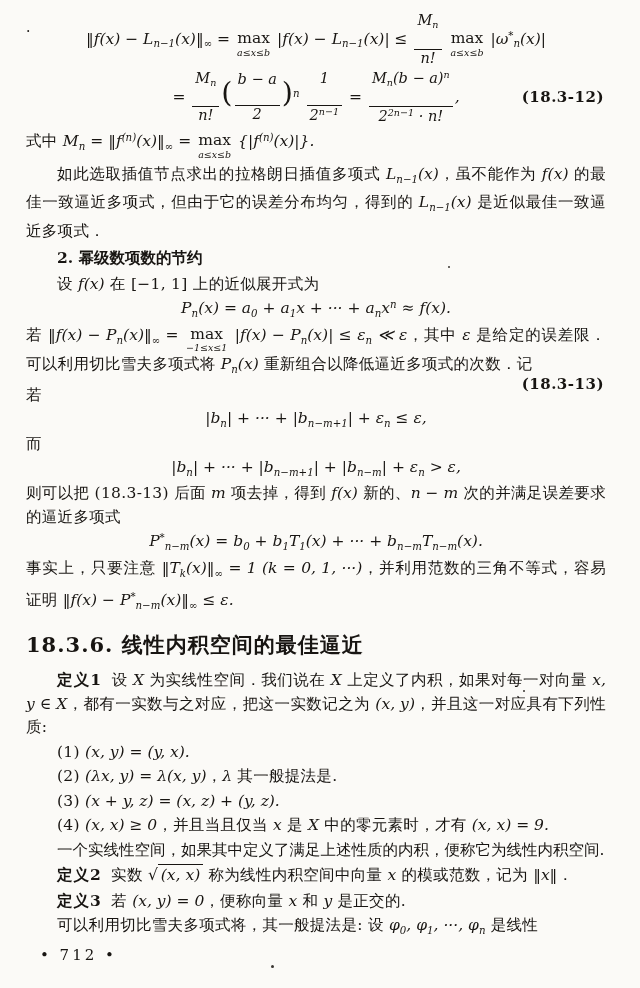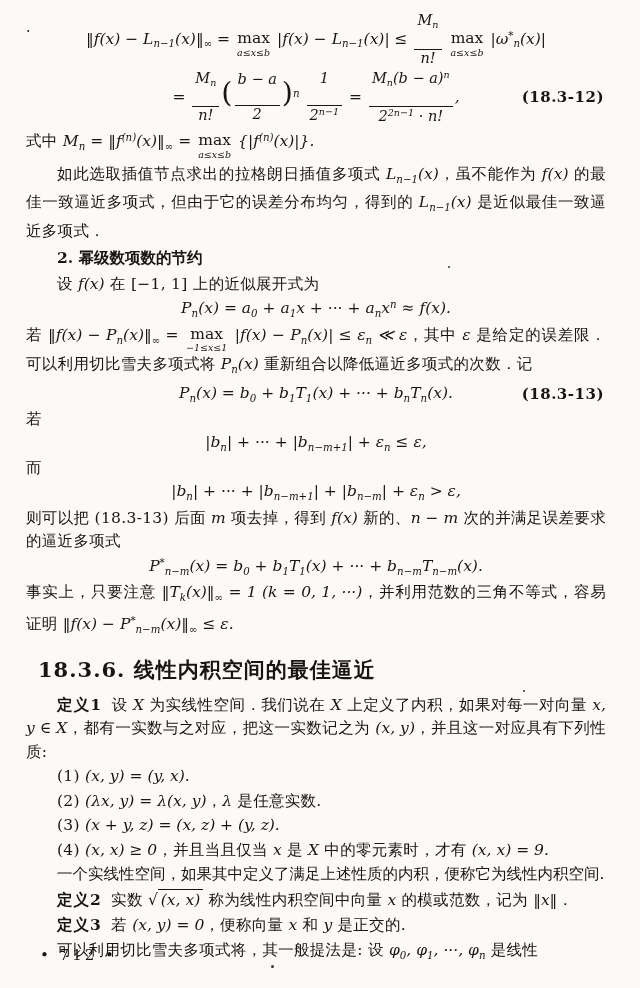--- a/index.html
+++ b/index.html
@@ -15,21 +15,21 @@
   .eqrow .f{display:inline-block;}
   .eqlabel{position:absolute;right:2px;top:50%;transform:translateY(-50%);
     font-style:normal;font-weight:700;letter-spacing:.5px;font-size:15px;}
   .bullet{position:absolute;left:0px;top:10px;font-size:14px;}
   .fline{text-align:left;margin:6px 0 4px;line-height:1.3;}
   
   .para{margin:1px 0;line-height:23.5px;text-align:justify;}
   .indent{text-indent:2em;}
   .lead{font-weight:700;font-style:normal;margin-right:.6em;letter-spacing:1px;}
   .h3{font-weight:700;margin:3px 0;line-height:23.5px;}
-  h2{font-size:21px;font-weight:700;margin:14px 12px 9px;letter-spacing:1px;}
+  h2{font-size:21px;font-weight:700;margin:14px 0 9px;letter-spacing:1px;}
   .word{margin:1px 0;line-height:22px;}
   
   .m{font-style:italic;}
   .cn{font-style:normal;letter-spacing:.3px;}
   .sub{font-style:italic;font-size:66%;vertical-align:-.35em;letter-spacing:0;}
   .sup{font-style:italic;font-size:66%;vertical-align:.5em;letter-spacing:0;}
   .big{font-style:normal;font-size:185%;vertical-align:-9%;line-height:0;}
   .frac{display:inline-block;text-align:center;vertical-align:middle;
     font-size:14.5px;line-height:1.1;margin:0 2px;}
   .frac .num{display:block;border-bottom:1.3px solid currentColor;padding:0 3px 18px;}
@@ -71,21 +71,20 @@
 
   <p class="para indent"><span class="cn">设 </span><span class="m">f(x)</span><span class="cn"> 在 </span><span class="cn">[−1, 1]</span><span class="cn"> 上的近似展开式为</span></p>
 
   <div class="eqrow">
     <span class="f"><span class="m">P</span><span class="sub">n</span><span class="m">(x) = a</span><span class="sub">0</span><span class="m"> + a</span><span class="sub">1</span><span class="m">x + ··· + a</span><span class="sub">n</span><span class="m">x</span><span class="sup">n</span><span class="m"> ≈ f(x).</span></span>
   </div>
 
   <p class="para"><span class="cn">若 </span><span class="m">‖f(x) − P</span><span class="sub">n</span><span class="m">(x)‖</span><span class="sub">∞</span><span class="m"> = </span><span class="lim"><span class="lim-t">max</span><span class="lim-u">−1≤x≤1</span></span><span class="m"> |f(x) − P</span><span class="sub">n</span><span class="m">(x)| ≤ ε</span><span class="sub">n</span><span class="m"> ≪ ε</span><span class="cn">，其中 </span><span class="m">ε</span><span class="cn"> 是给定的误差限．可以利用切比雪夫多项式将 </span><span class="m">P</span><span class="sub">n</span><span class="m">(x)</span><span class="cn"> 重新组合以降低逼近多项式的次数．记</span></p>
 
   <div class="eqrow">
-    <span class="f"><span class="m">P</span><span class="sub">n</span><span class="m">(x) = b</span><span class="sub">0</span><span class="m"> + b</span><span class="sub">1</span><span class="m">T</span><span class="sub">1</span><span class="m">(x) + ··· + b</span><span class="sub">n</span><span class="m">T</span><span class="sub">n</span><span class="m">(x).</span></span>
     <span class="eqlabel">(18.3-13)</span>
   </div>
 
   <p class="para word">若</p>
 
   <div class="eqrow">
     <span class="f"><span class="m">|b</span><span class="sub">n</span><span class="m">| + ··· + |b</span><span class="sub">n−m+1</span><span class="m">| + ε</span><span class="sub">n</span><span class="m"> ≤ ε,</span></span>
   </div>
 
   <p class="para word">而</p>
@@ -102,21 +101,21 @@
 
   <p class="para"><span class="cn">事实上，只要注意 </span><span class="m">‖T</span><span class="sub">k</span><span class="m">(x)‖</span><span class="sub">∞</span><span class="m"> = 1 (k = 0, 1, ···)</span><span class="cn">，并利用范数的三角不等式，容易证明 </span><span class="m">‖f(x) − P</span><span class="sup">*</span><span class="sub">n−m</span><span class="m">(x)‖</span><span class="sub">∞</span><span class="m"> ≤ ε.</span></p>
 
   <h2>18.3.6. 线性内积空间的最佳逼近</h2>
 
   <p class="para indent">
     <b class="lead">定义1</b><span><span class="cn">设 </span><span class="m">X</span><span class="cn"> 为实线性空间．我们说在 </span><span class="m">X</span><span class="cn"> 上定义了内积，如果对每一对向量 </span><span class="m">x, y ∈ X</span><span class="cn">，都有一实数与之对应，把这一实数记之为 </span><span class="m">(x, y)</span><span class="cn">，并且这一对应具有下列性质:</span></span>
   </p>
 
   <p class="para indent"><span class="cn">(1) </span><span class="m">(x, y) = (y, x).</span></p>
-  <p class="para indent"><span class="cn">(2) </span><span class="m">(λx, y) = λ(x, y)</span><span class="cn">，</span><span class="m">λ</span><span class="cn"> 是任意实数.</span></p>
+  <p class="para indent"><span class="cn">(2) </span><span class="m">(λx, y) = λ(x, y)</span><span class="cn">，</span><span class="m">λ</span><span class="cn"> 其一般提法是.</span></p>
   <p class="para indent"><span class="cn">(3) </span><span class="m">(x + y, z) = (x, z) + (y, z).</span></p>
   <p class="para indent"><span class="cn">(4) </span><span class="m">(x, x) ≥ 0</span><span class="cn">，并且当且仅当 </span><span class="m">x</span><span class="cn"> 是 </span><span class="m">X</span><span class="cn"> 中的零元素时，才有 </span><span class="m">(x, x) = 9.</span></p>
 
   <p class="para indent">一个实线性空间，如果其中定义了满足上述性质的内积，便称它为线性内积空间.</p>
 
   <p class="para indent">
     <b class="lead">定义2</b><span><span class="cn">实数 </span><span><span class="rad">√</span><span class="oline">(x, x)</span></span><span class="cn"> 称为线性内积空间中向量 </span><span class="m">x</span><span class="cn"> 的模或范数，记为 </span><span class="m">‖x‖</span><span class="cn">．</span></span>
   </p>
 
   <p class="para indent">

